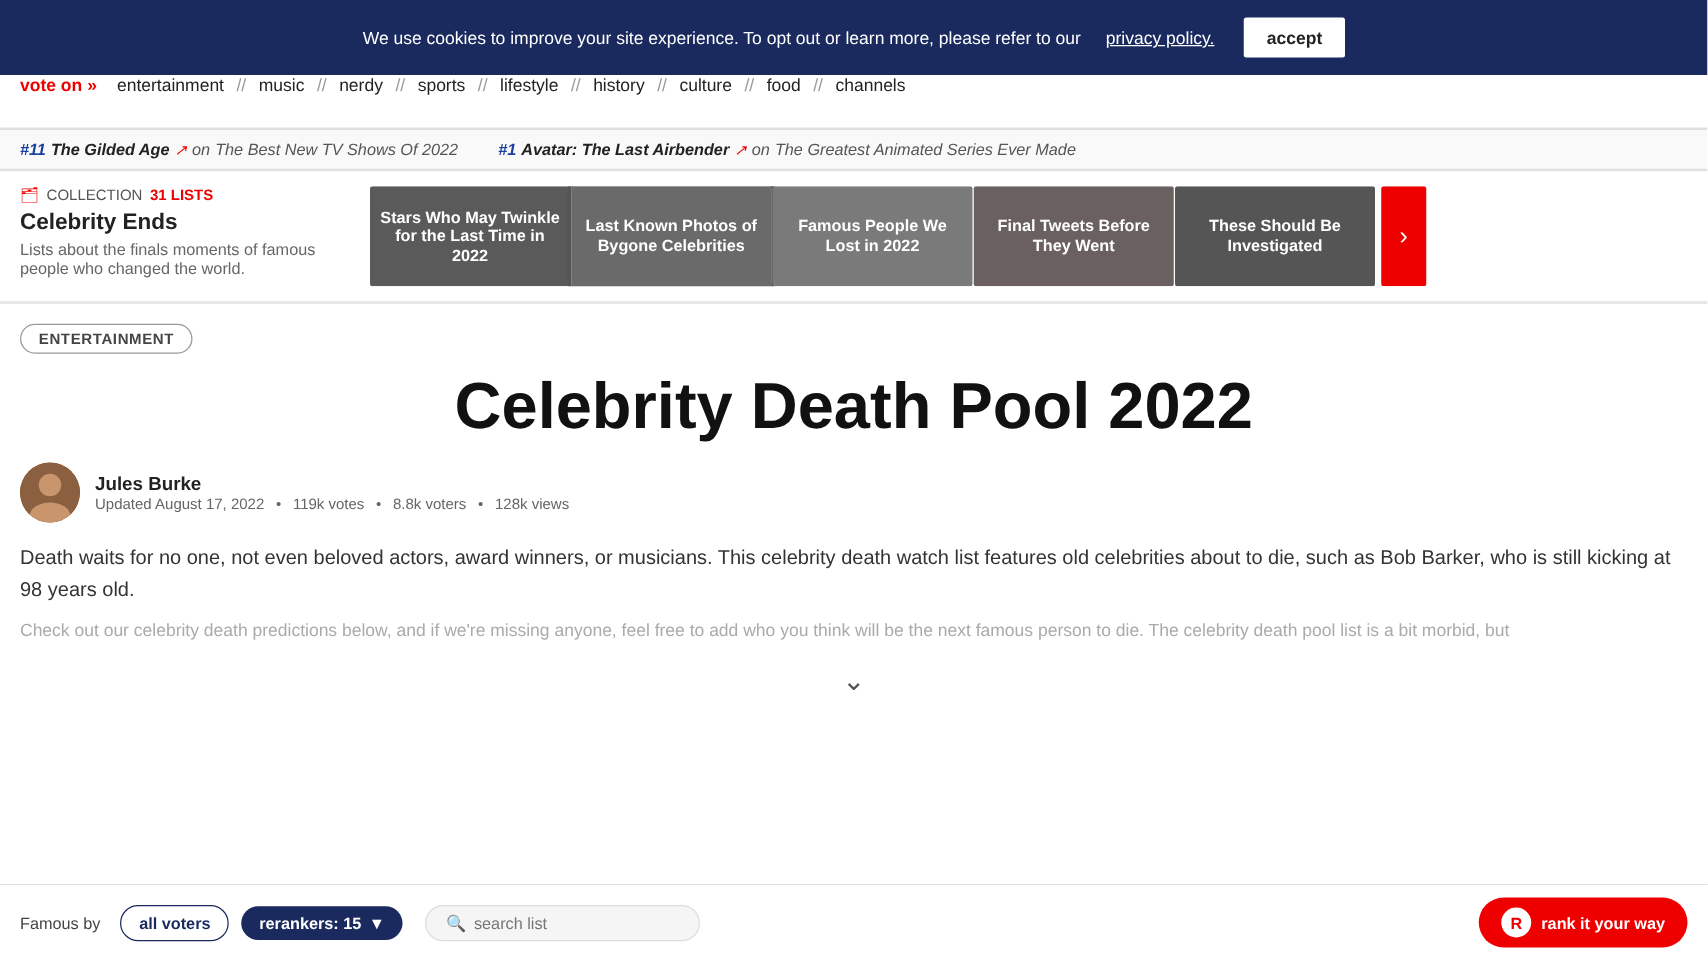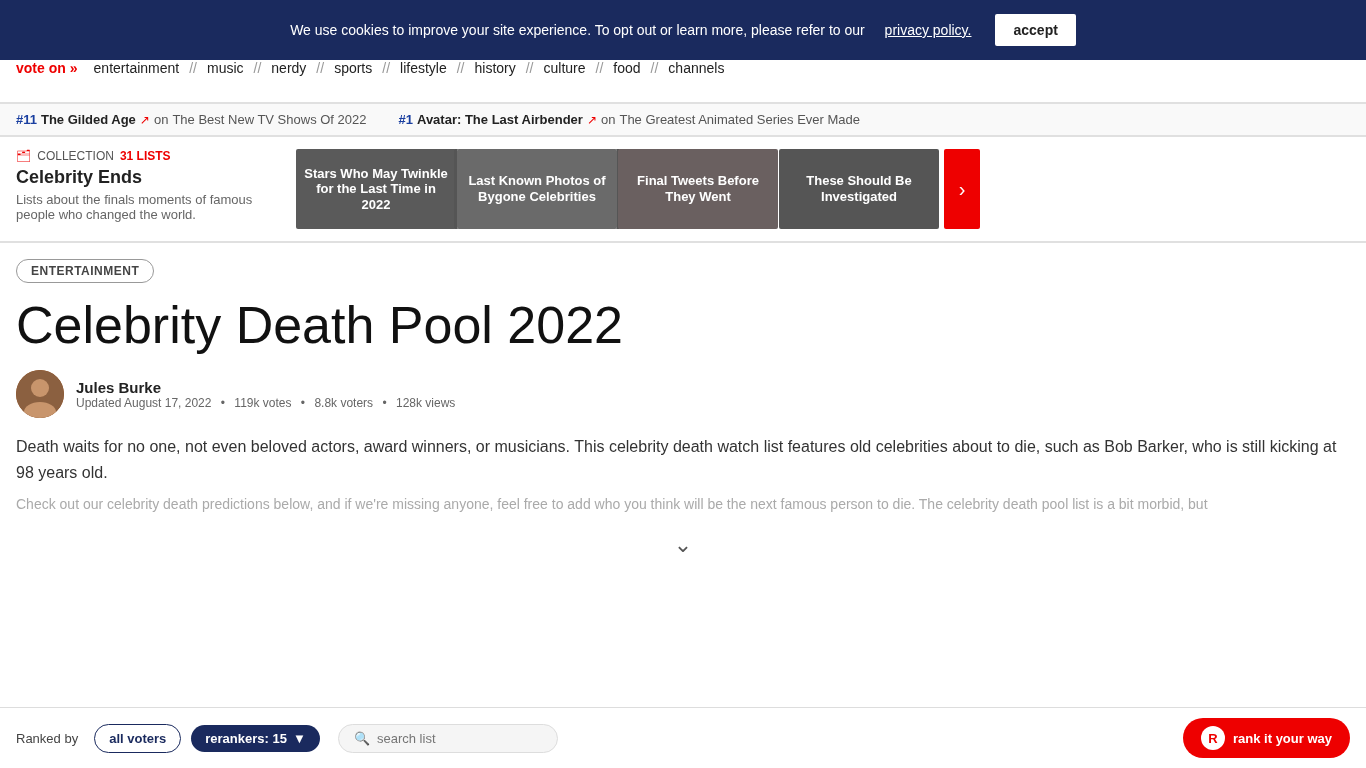--- a/index.html
+++ b/index.html
@@ -72,21 +72,21 @@
     
     .trending-bar {
       background: #f9f9f9;
       border-bottom: 1px solid #e0e0e0;
       padding: 8px 16px;
       display: flex;
       align-items: center;
       gap: 32px;
       font-size: 13px;
     }
-    .trending-item { display: flex; align-items: center; gap: 4px; }
+    .trending-item { display: flex; align-items: center; gap: 4px; font-style: italic; }
     .trending-rank { color: #1a3fa0; font-weight: bold; }
     .trending-title { font-weight: bold; color: #222; }
     .trending-arrow { color: #e00; font-size: 12px; }
     .trending-on { color: #555; }
 
     
     .collection-area {
       border-bottom: 1px solid #e0e0e0;
       padding: 12px 16px;
       display: flex;
@@ -170,24 +170,25 @@
       padding: 4px 14px;
       font-size: 12px;
       font-weight: bold;
       color: #444;
       margin-bottom: 14px;
       letter-spacing: 0.5px;
     }
 
     .page-title {
       font-size: 52px;
-      font-weight: 400;
+      font-weight: 700;
       color: #111;
       line-height: 1.1;
       margin-bottom: 16px;
+      text-align: center;
     }
 
     .author-row {
       display: flex;
       align-items: center;
       gap: 12px;
       margin-bottom: 16px;
     }
     .author-avatar {
       width: 48px;
@@ -434,20 +435,21 @@
       <span class="stack-icon">🗂</span>
       <span>COLLECTION</span>
       <span class="count">31 LISTS</span>
     </div>
     <div class="collection-title">Celebrity Ends</div>
     <div class="collection-desc">Lists about the finals moments of famous people who changed the world.</div>
   </div>
   <div class="collection-cards">
     <div class="collection-card card-1">Stars Who May Twinkle for the Last Time in 2022</div>
     <div class="collection-card card-2 card-active">Last Known Photos of Bygone Celebrities</div>
+    <div class="collection-card card-3">Famous People We Lost in 2022</div>
     <div class="collection-card card-4">Final Tweets Before They Went</div>
     <div class="collection-card card-5">These Should Be Investigated</div>
     <button class="collection-nav-btn">›</button>
   </div>
 </div>
 
 <hr class="h-divider">
 
 <div class="main-content">
   <div class="entertainment-tag">ENTERTAINMENT</div>
@@ -479,21 +481,21 @@
 
   
   <p class="description">Death waits for no one, not even beloved actors, award winners, or musicians. This celebrity death watch list features old celebrities about to die, such as Bob Barker, who is still kicking at 98 years old.</p>
   <p class="description-faded">Check out our celebrity death predictions below, and if we're missing anyone, feel free to add who you think will be the next famous person to die. The celebrity death pool list is a bit morbid, but</p>
 
   
   <div class="chevron-down">⌄</div>
 </div>
 
 <div class="ranked-bar">
-  <span class="ranked-by-label">Ranked by</span>
+  <span class="ranked-by-label">Famous by</span>
   <button class="all-voters-btn">all voters</button>
   <button class="rerankers-btn">
     <span>rerankers: 15</span>
     <span>▼</span>
   </button>
   <div class="search-list-input">
     <span style="color:#aaa;margin-right:6px;">🔍</span>
     <input type="text" placeholder="search list" style="">
   </div>
   <button class="rank-it-btn">

